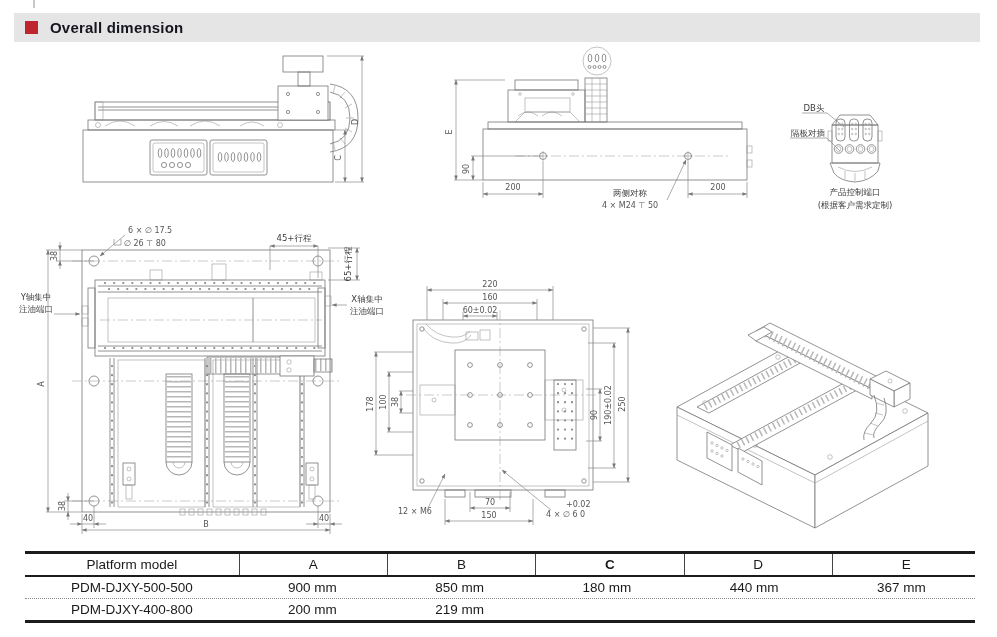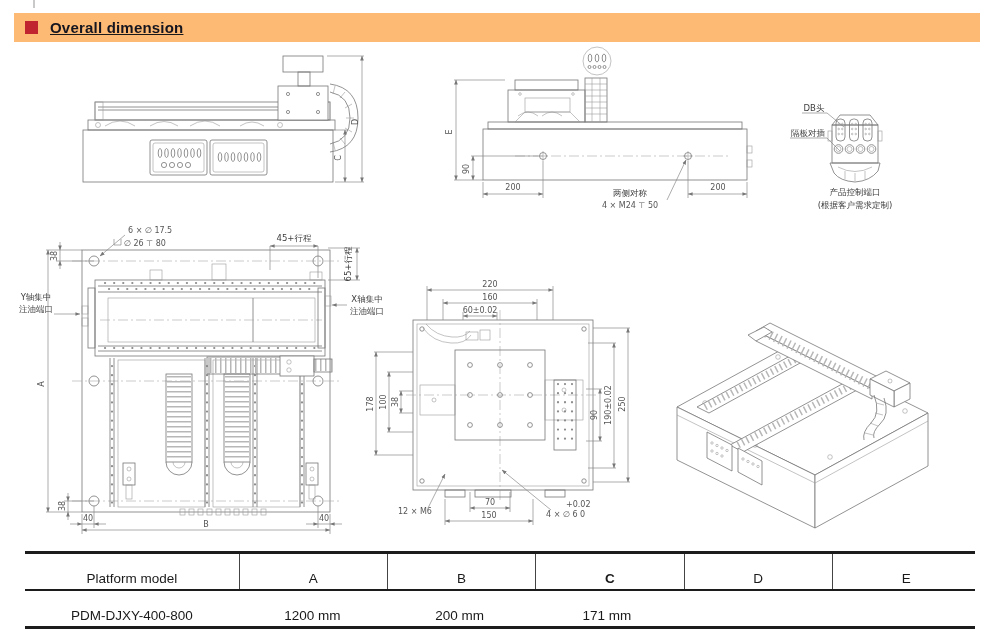--- a/index.html
+++ b/index.html
@@ -21,32 +21,32 @@
   .wf{stroke:#777;stroke-width:.8;fill:#fff;}
   .dim{stroke:#8a8a8a;stroke-width:.7;fill:none;}
   .cl{stroke:#aaa;stroke-width:.6;fill:none;stroke-dasharray:10 3 2 3;}
   .dots{stroke:#8d8d8d;stroke-width:2.2;stroke-linecap:round;stroke-dasharray:.1 9;fill:none;}
   .rung{stroke:#b7b7b7;stroke-dasharray:1.5 3.5;fill:none;}
   
   .dim-table{position:absolute;left:25px;top:551px;width:950px;border-top:3px solid #1c1c1c;border-bottom:3px solid #1c1c1c;font-size:13.5px;}
   .t-row{display:flex;align-items:center;}
   .t-head{border-bottom:2px solid #1c1c1c;}
   .t-body.r1{border-bottom:1px dotted #8a8a8a;}
-  .t-cell{flex:0 0 15.5%;text-align:center;padding:17px 0 3px;}
+  .t-cell{flex:0 0 15.5%;text-align:center;padding:3px 0 3px;}
   .t-cell.c0{flex:0 0 22.5%;}
   .t-head .t-cell{border-left:1px solid #444;}
   .t-head .t-cell.c0{border-left:none;}
   .t-head .t-cell.c3{font-weight:bold;}
 </style>
 </head>
 <body>
 
 <div class="edge-mark"></div>
 
-<div class="band" style="background: #fdba74; text-decoration: underline;">
+<div class="band" style="background: #e5e5e5;">
   <div class="sq" style="background: rgb(192, 36, 46);"></div>
   <div class="ttl" style="color: rgb(21, 21, 31);">Overall dimension</div>
 </div>
 
 <svg style="left:40px;top:46px" width="340" height="168" viewBox="0 0 340 168">
   <defs>
       <marker id="aS" viewBox="0 0 8 8" refX="7.5" refY="4" markerWidth="7" markerHeight="7" orient="auto-start-reverse">
         <path d="M0,1L8,4L0,7z" fill="#777"></path>
       </marker>
     </defs>
@@ -567,19 +567,26 @@
 
 <div class="dim-table">
   <div class="t-row t-head">
     <div class="t-cell c0">Platform model</div>
     <div class="t-cell c1">A</div>
     <div class="t-cell c2">B</div>
     <div class="t-cell c3">C</div>
     <div class="t-cell c4">D</div>
     <div class="t-cell c5">E</div>
   </div>
+  <div class="t-row t-body r1">
+    <div class="t-cell c0">PDM-DJXY-500-500</div>
+    <div class="t-cell">900 mm</div>
+    <div class="t-cell">850 mm</div>
+    <div class="t-cell">180 mm</div>
+    <div class="t-cell">440 mm</div>
+    <div class="t-cell">367 mm</div>
+  </div>
   <div class="t-row t-body r2">
     <div class="t-cell c0">PDM-DJXY-400-800</div>
-    <div class="t-cell">1200 mm</div>
     <div class="t-cell">200 mm</div>
-    <div class="t-cell">171 mm</div>
+    <div class="t-cell">219 mm</div>
   </div>
 </div>
 
 </body></html>

